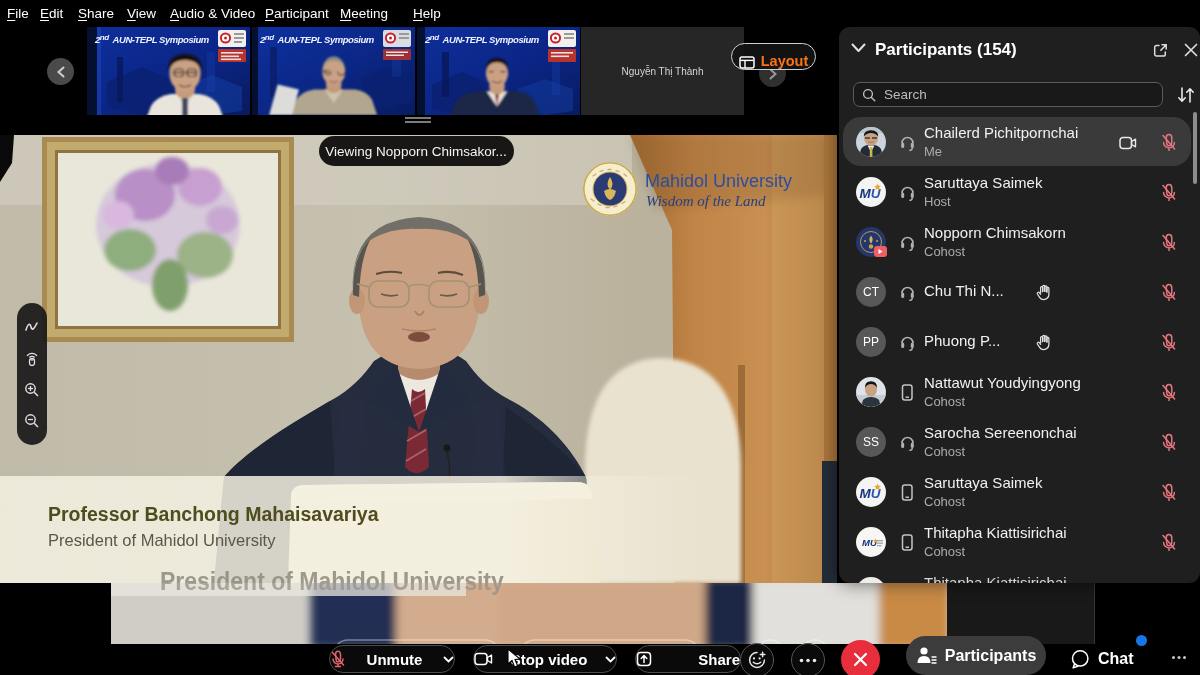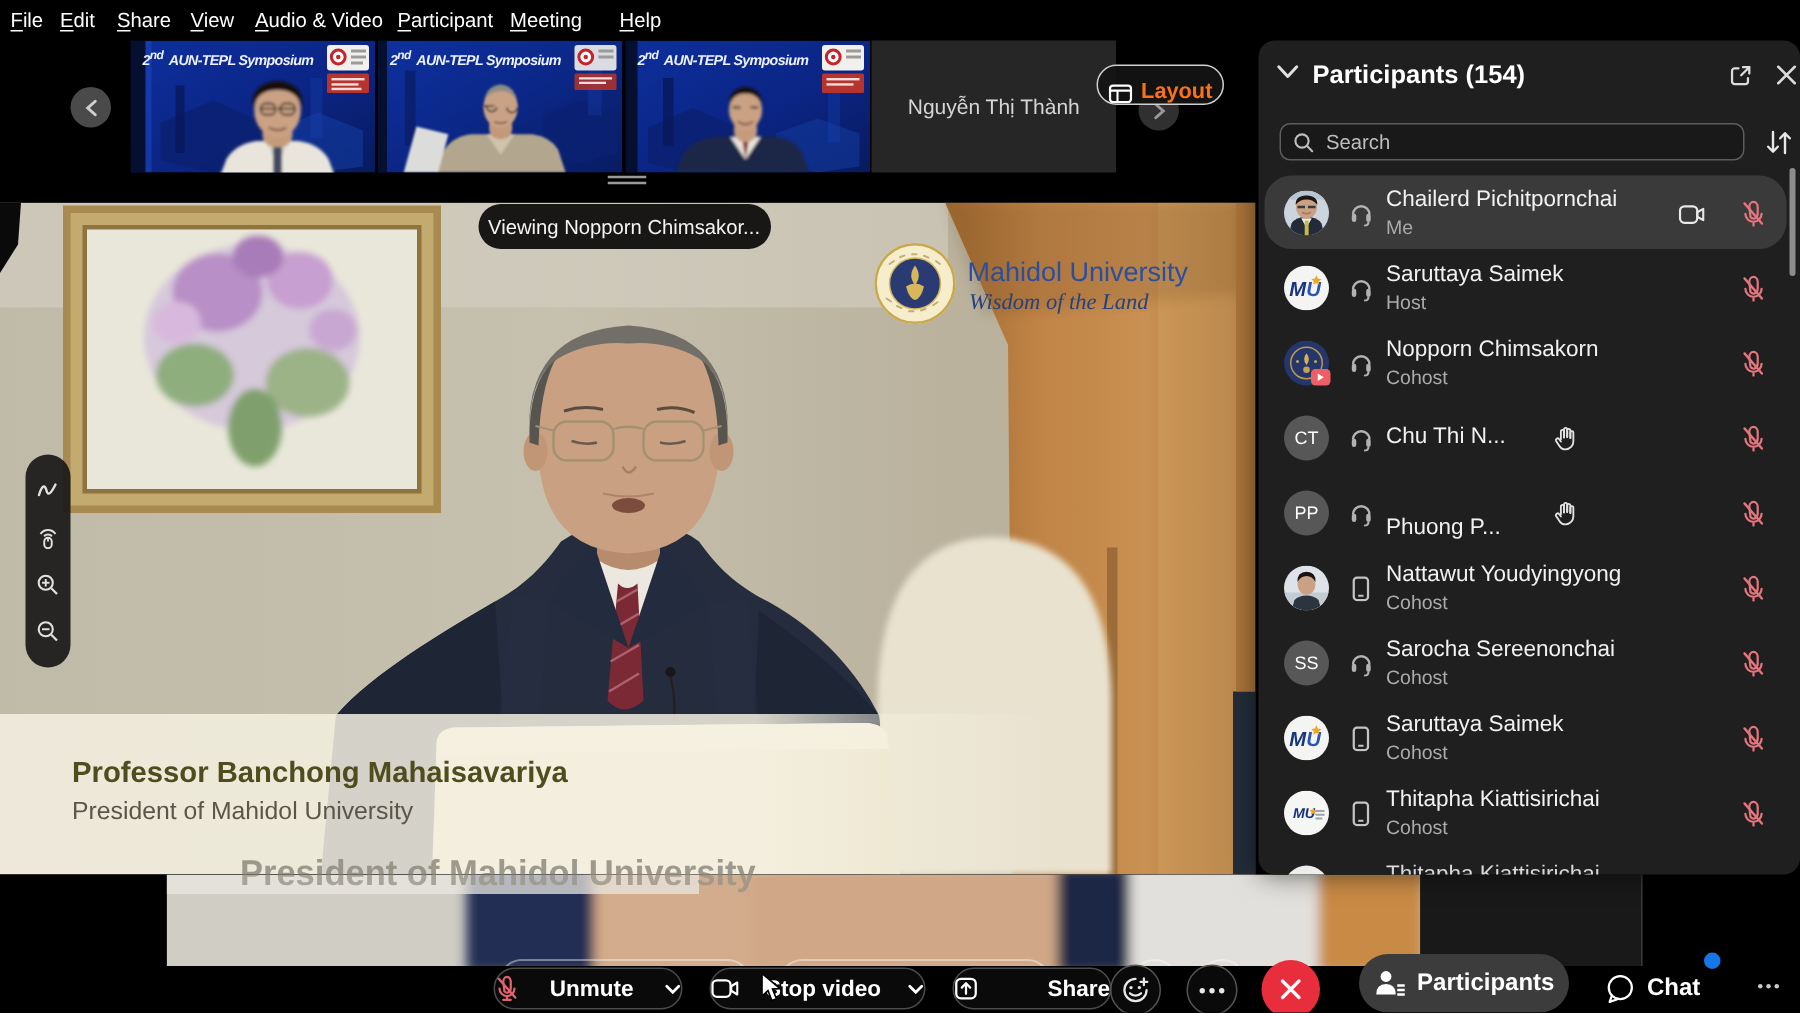--- a/index.html
+++ b/index.html
@@ -8,21 +8,21 @@
   .abs { position:absolute; }
   #stage { position:relative; width:1200px; height:675px; background:#000; }
   
   #menubar { position:absolute; left:0; top:0; width:1032px; height:27px; color:#fff;
     font-size:13.5px; }
   #menubar span.mi { position:absolute; top:6px; }
   #menubar u { text-decoration:underline; text-underline-offset:2px; }
   
   .thumb { position:absolute; top:27px; width:163px; height:99px; overflow:hidden; }
   #nguyen { position:absolute; left:581px; top:27px; width:163px; height:88px;
-    background:#262626; color:#d5d5d5; font-size:14px; display:flex;
+    background:#262626; color:#d5d5d5; font-size:10px; display:flex;
     align-items:center; justify-content:center;text-align:right; }
   .navcirc { position:absolute; width:27px; height:27px; border-radius:50%;
     display:flex; align-items:center; justify-content:center; }
   #layoutbtn { position:absolute; left:731px; top:43px; width:85px; height:27px;
     border:1.5px solid #cfcfcf; border-radius:14px; background:rgba(20,20,20,.92);
     color:#f97316; font-size:14.5px; font-weight:700; display:flex; align-items:flex-end;
     justify-content:center; gap:6px; }
   
   #mainvideo { position:absolute; left:0; top:135px; width:837px; height:448px;
     overflow:hidden; }
@@ -624,21 +624,21 @@
       <svg class="pmic" width="18" height="18" viewBox="0 0 18 18">
           <use href="#micoff"></use>
         </svg>
     </div>
 
     <div class="prow" style="top:290px;">
       <div class="pav initav">PP</div>
       <svg class="picon" width="18" height="18" viewBox="0 0 18 18">
           <use href="#hp"></use>
         </svg>
-      <div class="pname" style="top:15px;margin-top:11px;">Phuong P...</div>
+      <div class="pname" style="top:15px;">Phuong P...</div>
       <svg class="abs" style="left:196px; top:16px;" width="18" height="18" viewBox="0 0 18 18">
           <use href="#hand"></use>
         </svg>
       <svg class="pmic" width="18" height="18" viewBox="0 0 18 18">
           <use href="#micoff"></use>
         </svg>
     </div>
 
     <div class="prow" style="top:340px;">
       <div class="pav"><svg width="30" height="30" viewBox="0 0 30 30">

